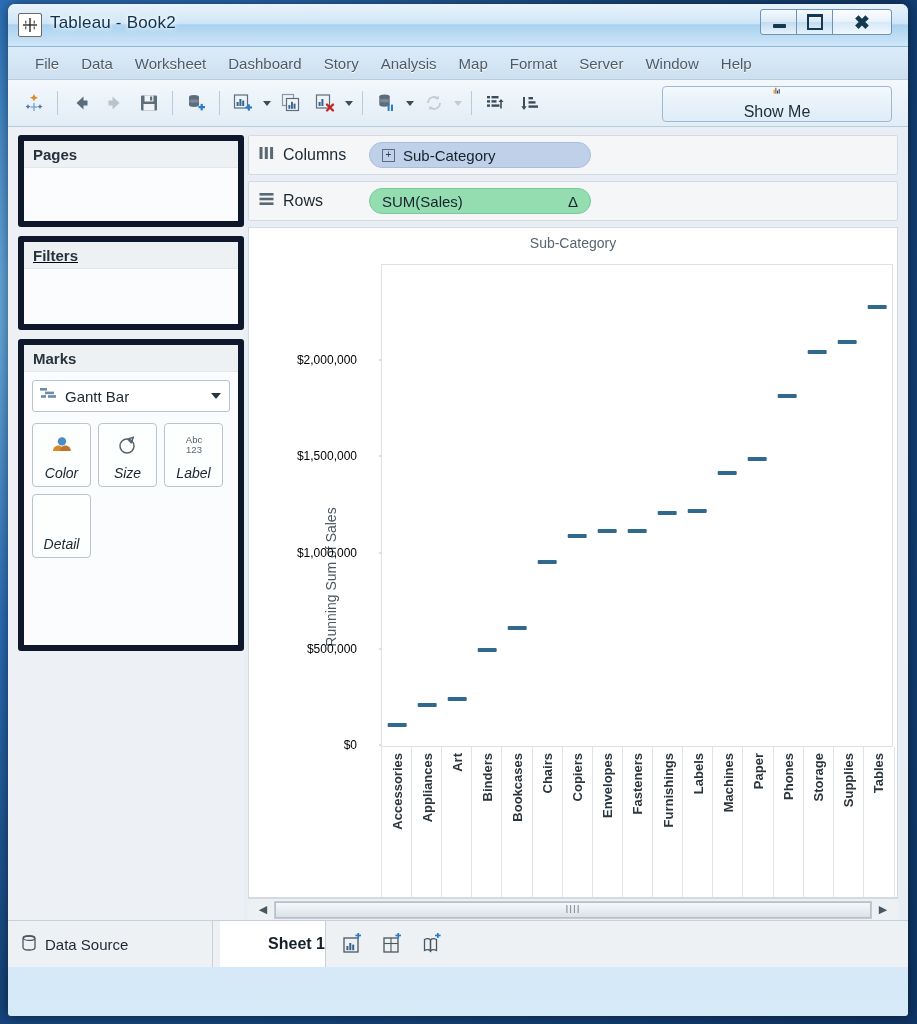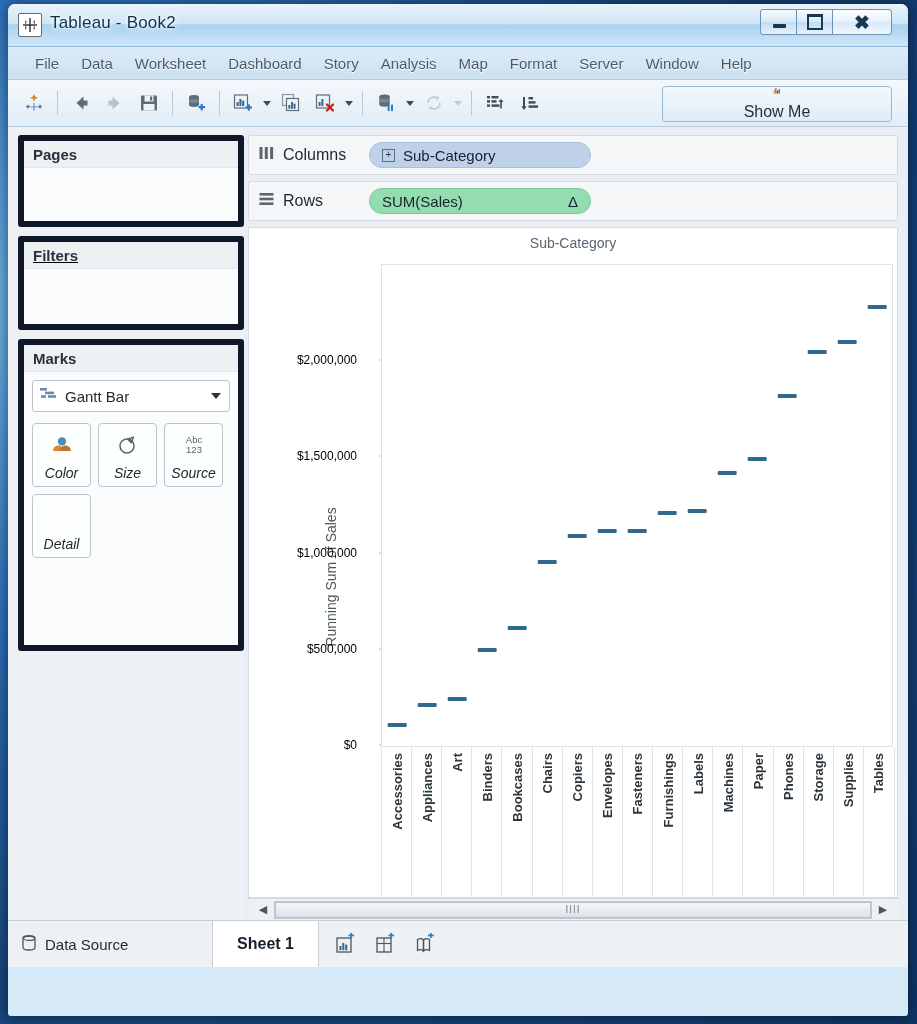--- a/index.html
+++ b/index.html
@@ -194,22 +194,22 @@
   #statusbar{
     height:46px;background:#eef1f4;border-top:1px solid #c7d0d8;
     display:flex;align-items:stretch;
   }
   #datasource-tab{
     width:205px;display:flex;align-items:center;gap:9px;padding-left:14px;
     font-size:15px;color:#1d272f;border-right:1px solid #c7d0d8;box-sizing:border-box;
   }
   #sheet1-tab{
     width:106px;background:#fff;border-right:1px solid #c7d0d8;
-    display:flex;align-items:center;justify-content:center;
-    font-size:16px;font-weight:bold;color:#15202a;box-sizing:border-box;
+    display:flex;align-items:center;justify-content:flex-end;
+    font-size:16px;font-weight:bold;color:#15202a;box-sizing:border-box;margin-left:7px;
   }
   #newtabs{display:flex;align-items:center;gap:14px;padding-left:14px;}
   .newtab{width:26px;height:26px;display:flex;align-items:center;justify-content:center;}
 </style>
 </head>
 <body>
 
 <div id="desktop"></div>
 
 <div id="window">
@@ -457,21 +457,21 @@
               </div>
               <div class="t">Size</div>
             </div>
             <div class="mbtn">
               <div class="ic">
                 <svg width="30" height="26" viewBox="0 0 30 26">
                   <text x="15" y="11" font-family="Liberation Sans, sans-serif" font-size="9.5" fill="#56636e" text-anchor="middle">Abc</text>
                   <text x="15" y="21" font-family="Liberation Sans, sans-serif" font-size="9.5" fill="#56636e" text-anchor="middle">123</text>
                 </svg>
               </div>
-              <div class="t">Source</div>
+              <div class="t">Label</div>
             </div>
             <div class="mbtn">
               <div class="ic"></div>
               <div class="t">Detail</div>
             </div>
           </div>
         </div>
       </div>
     </div>
 

